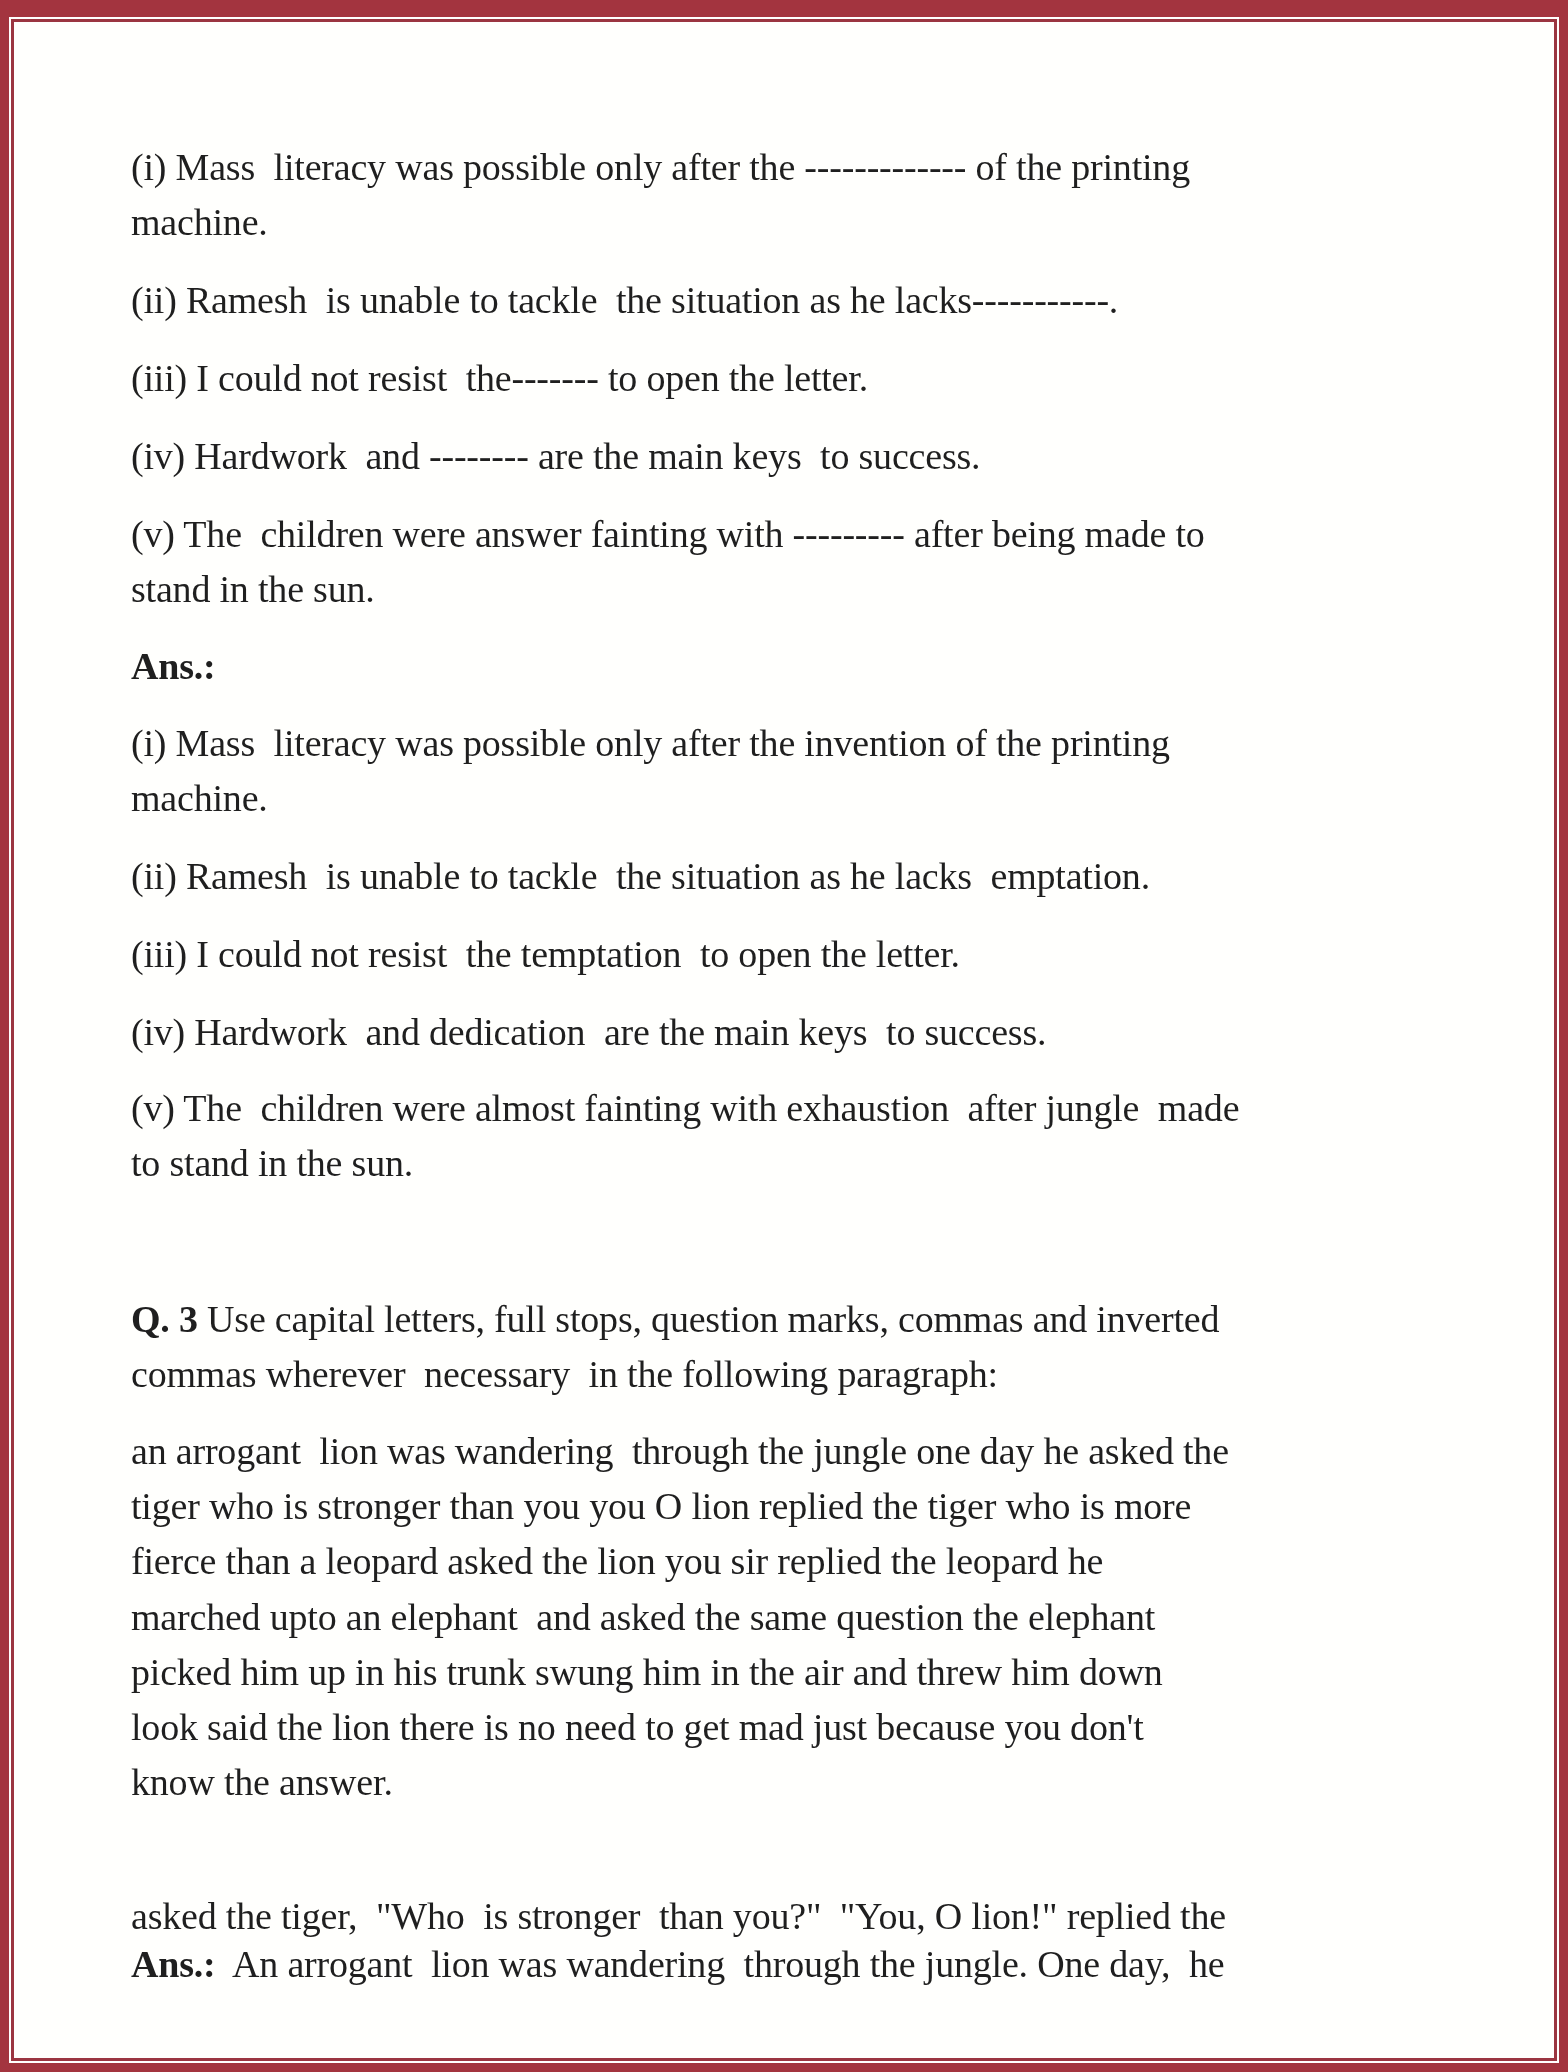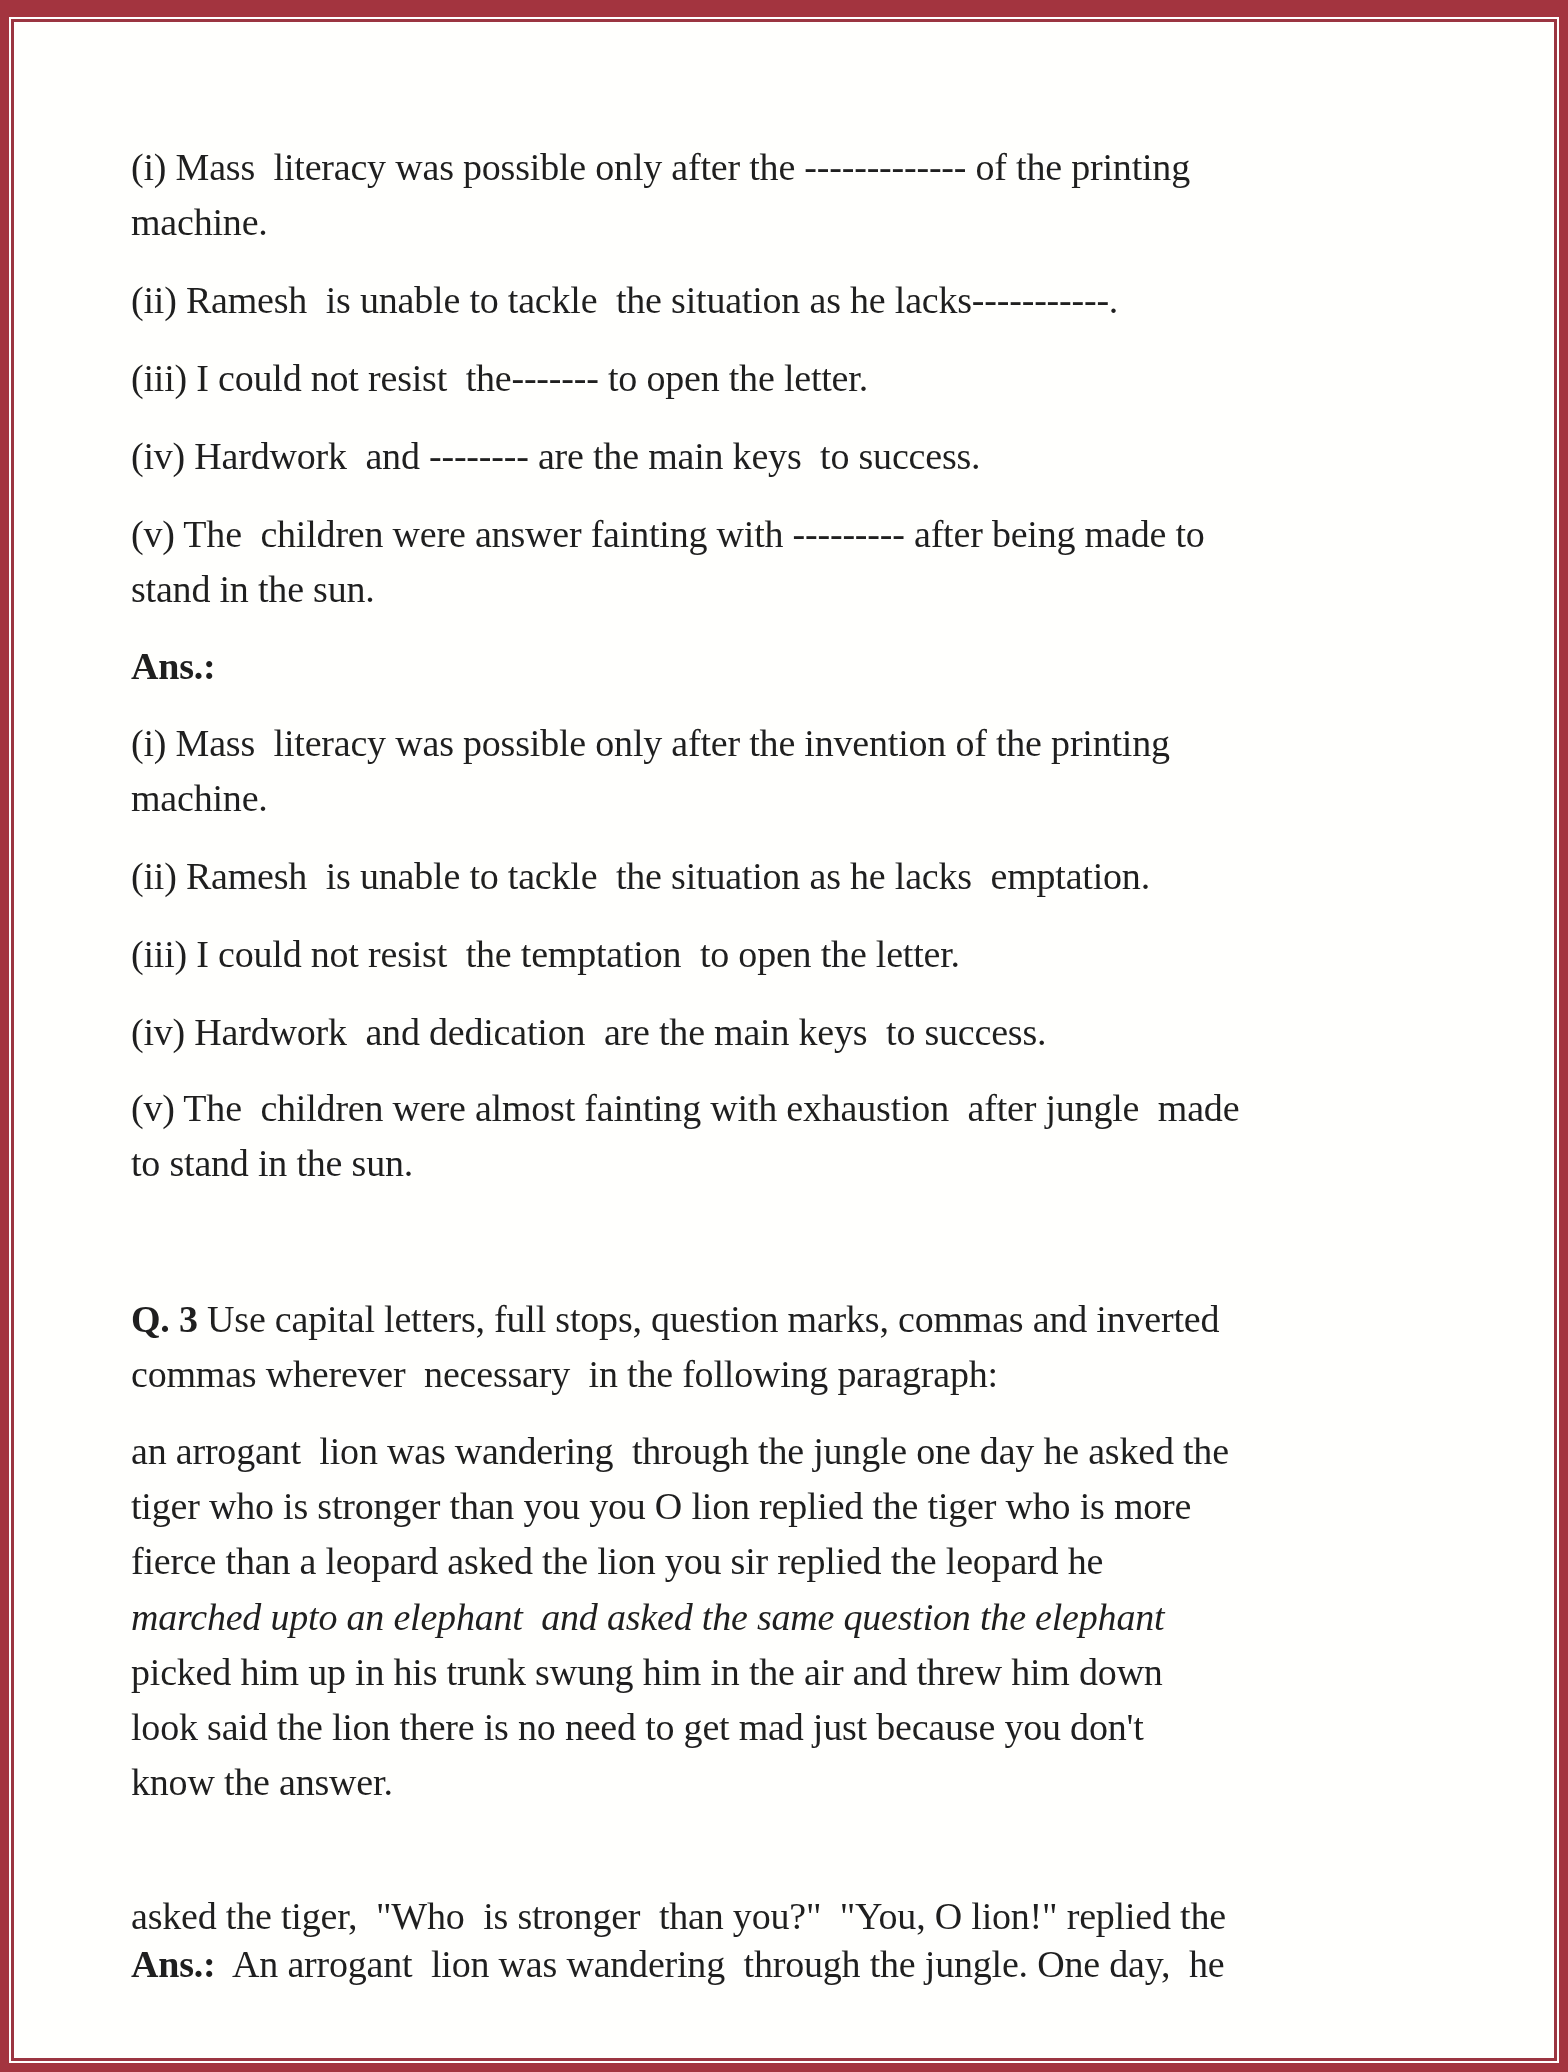--- a/index.html
+++ b/index.html
@@ -59,21 +59,21 @@
 
     <div class="line" style="top: 1064px; white-space: pre;"><span>(v) The  children were almost fainting with </span><span class="u">exhaustion</span><span>  after jungle  made</span></div>
     <div class="line" style="top: 1119px; white-space: pre;">to stand in the sun.</div>
 
     <div class="line" style="top: 1275px; white-space: pre;"><span class="b">Q. 3</span><span> Use capital letters, full stops, question marks, commas and inverted</span></div>
     <div class="line" style="top: 1330px; white-space: pre;">commas wherever  necessary  in the following paragraph:</div>
 
     <div class="line" style="top: 1407px; white-space: pre;">an arrogant  lion was wandering  through the jungle one day he asked the</div>
     <div class="line" style="top: 1462px; white-space: pre;">tiger who is stronger than you you O lion replied the tiger who is more</div>
     <div class="line" style="top: 1517px; white-space: pre;">fierce than a leopard asked the lion you sir replied the leopard he</div>
-    <div class="line" style="top: 1573px; white-space: pre; font-style: italic;">marched upto an elephant  and asked the same question the elephant</div>
+    <div class="line" style="top: 1573px; white-space: pre;">marched upto an elephant  and asked the same question the elephant</div>
     <div class="line" style="top: 1628px; white-space: pre;">picked him up in his trunk swung him in the air and threw him down</div>
     <div class="line" style="top: 1683px; white-space: pre;">look said the lion there is no need to get mad just because you don't</div>
     <div class="line" style="top: 1738px; white-space: pre; text-align: right;">know the answer.</div>
 
     <div class="line" style="top: 1920px; white-space: pre;"><span class="b">Ans.:</span><span>  An arrogant  lion was wandering  through the jungle. One day,  he</span></div>
     <div class="line" style="top: 1872px; white-space: pre;">asked the tiger,  "Who  is stronger  than you?"  "You, O lion!" replied the</div>
 
   </div>
 </div>
 

